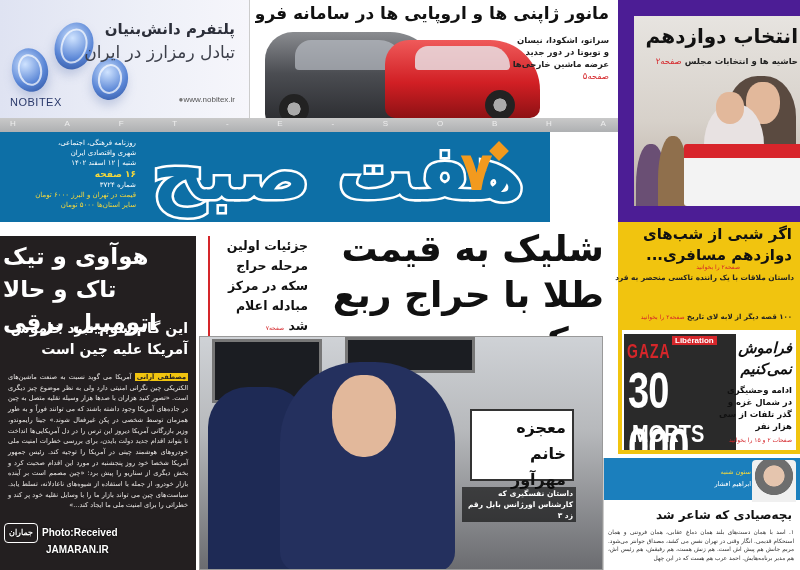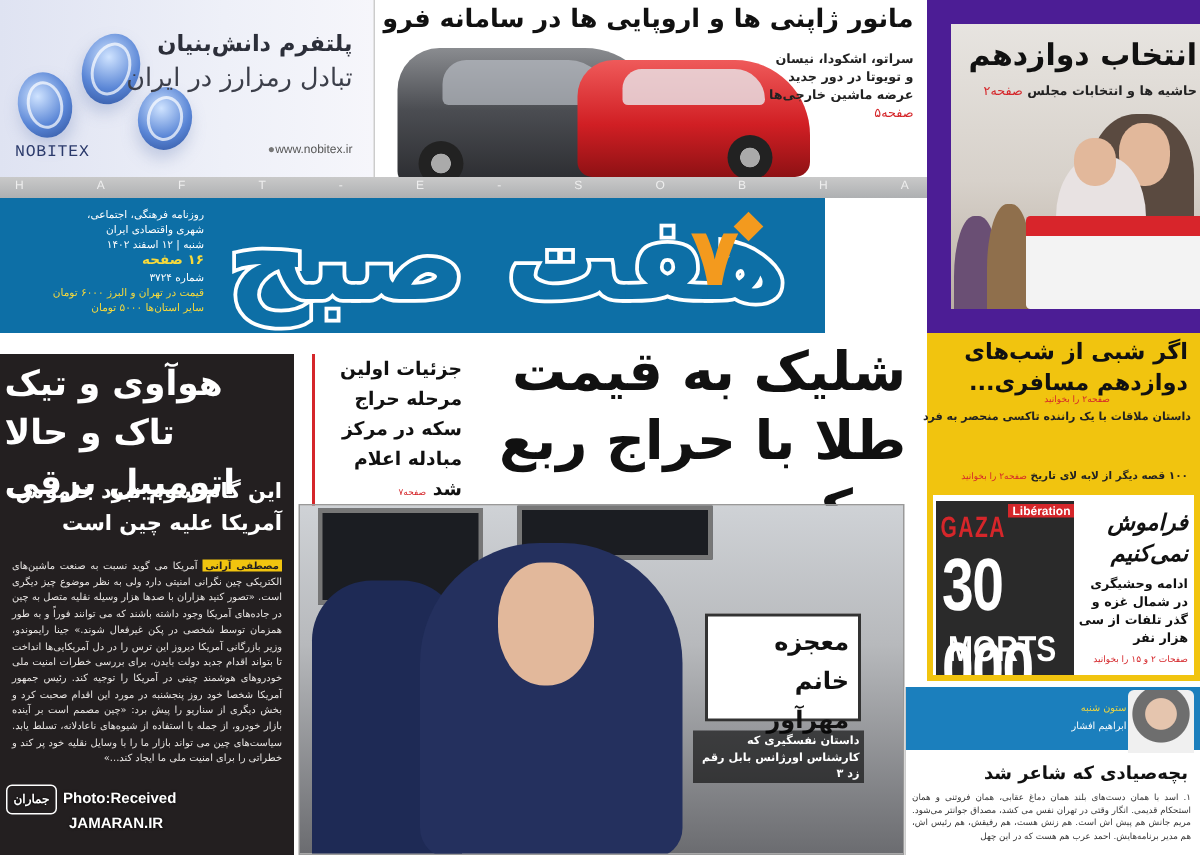--- a/index.html
+++ b/index.html
@@ -7,21 +7,21 @@
   body { position: relative; font-family: "DejaVu Sans", sans-serif; direction: rtl; }
 
   .abs { position: absolute; }
 
   
   #ad { left: 0; top: 0; width: 250px; height: 118px; background: linear-gradient(90deg,#dfe3f2 0%,#eef0f8 60%,#f6f6fb 100%); border-right: 1px solid #ccc; overflow: hidden; }
   #ad .line1 { position:absolute; right: 14px; top: 20px; font-size: 15px; color: #2c2f3a; font-weight: bold; direction: rtl; }
   #ad .line2 { position:absolute; right: 14px; top: 42px; font-size: 17px; color: #3c3f4a; direction: rtl; }
   #ad .url { position:absolute; right: 14px; top: 95px; font-size: 8px; color: #555; direction: ltr; font-family: "Liberation Sans", sans-serif; }
   #ad .url::before { content: "\25CF "; color:#777; }
-  #ad .brand { position:absolute; left: 10px; top: 96px; font-size: 11px; color: #2b3a6b; direction: ltr; font-family: Liberation Mono, monospace; letter-spacing: .5px; }
+  #ad .brand { position:absolute; left: 10px; top: 96px; font-size: 11px; color: #2b3a6b; direction: ltr; font-family: Liberation Sans, sans-serif; letter-spacing: .5px; }
   .coin { position:absolute; border-radius: 50%; background: radial-gradient(circle at 40% 35%, #cfe3ff 0%, #5a86d6 55%, #2c4f9a 100%); box-shadow: 0 6px 10px rgba(120,140,190,.35); }
   .coin::after{ content:""; position:absolute; inset:6px; border-radius:50%; border:2px solid rgba(255,255,255,.7); }
 
   
   #cars { left: 255px; top: 0; width: 362px; height: 125px; background: #fff; overflow: hidden; }
   #cars h2 { position:absolute; right: 8px; top: 3px; font-size: 17px; font-weight: bold; color:#111; white-space: nowrap; }
   #cars .sub { position:absolute; right: 8px; top: 34px; width: 100px; font-size: 8.5px; line-height: 12px; color:#222; font-weight: bold; }
   #cars .sub .ref { color:#d5262a; font-weight: normal; }
   .car-dark { position:absolute; left: 10px; top: 32px; width: 175px; height: 92px; background: linear-gradient(180deg,#8a8c90 0%,#4b4d52 45%,#2a2b2f 100%); border-radius: 28px 50px 10px 10px; }
   .car-dark::before { content:""; position:absolute; left: 30px; top: 8px; width: 110px; height: 30px; background: #b8bcc3; border-radius: 16px 26px 4px 4px; opacity:.7; }
@@ -79,21 +79,21 @@
 
   
   #teasers { left: 618px; top: 222px; width: 182px; height: 232px; background: #f1c40f; padding: 4px; }
   #teasers .t1 { position:absolute; right: 8px; top: 2px; width: 170px; font-size: 15px; line-height: 21px; font-weight: bold; color:#111; text-align:right; }
   #teasers .ref { color:#d5262a; font-size: 6px; font-weight:normal; }
   #teasers .t1ref { position:absolute; right: 60px; top: 41px; font-size: 6px; color:#d5262a; }
   #teasers .t1sub { position:absolute; right: 6px; top: 51px; font-size: 7.4px; font-weight: bold; color:#222; white-space: nowrap; }
   #teasers .t2 { position:absolute; right: 8px; top: 67px; font-size: 16px; font-weight: bold; color:#111; white-space:nowrap; }
   #teasers .t2sub { position:absolute; right: 8px; top: 91px; font-size: 7px; font-weight: bold; color:#222; white-space:nowrap; }
   #teasers .box { position:absolute; left: 4px; top: 108px; width: 174px; height: 120px; background:#fff; }
-  #teasers .cover { position:absolute; left: 2px; top: 4px; width: 92px; height: 116px; background:#2a2a2a; overflow:hidden;padding-left:21px; }
+  #teasers .cover { position:absolute; left: 2px; top: 4px; width: 112px; height: 116px; background:#2a2a2a; overflow:hidden;padding-left:21px; }
   #teasers .cover .gaza { position:absolute; left: 3px; top: 6px; font-family: "Liberation Sans", sans-serif; font-size: 14px; font-weight:bold; color:#d5262a; direction:ltr; letter-spacing:1px; transform: scaleY(1.4); transform-origin: top left; }
   #teasers .cover .lib { position:absolute; left: 48px; top: 2px; background:#d5262a; color:#fff; font-family: "Liberation Sans", sans-serif; font-size: 8px; font-weight:bold; direction:ltr; padding: 0 3px; }
   #teasers .cover .num { position:absolute; left: 4px; top: 30px; font-family: "Liberation Sans", sans-serif; font-size: 38px; color:#fff; font-weight:bold; direction:ltr; letter-spacing: -1px; transform: scaleY(1.3); transform-origin: top left; }
   #teasers .cover .morts { position:absolute; left: 8px; top: 86px; font-family: "Liberation Sans", sans-serif; font-size: 20px; color:#fff; font-weight:bold; direction:ltr; transform: scaleY(1.2); transform-origin: top left; }
   #teasers .gtitle { position:absolute; right: 4px; top: 8px; width: 76px; font-size: 15px; line-height: 21px; font-weight:bold; color:#111; text-align:right;font-style:italic; }
   #teasers .gsub { position:absolute; right: 4px; top: 54px; width: 76px; font-size: 8.5px; line-height: 12px; font-weight:bold; color:#111; text-align:right; }
   #teasers .gref { position:absolute; right: 4px; top: 106px; font-size: 6px; color:#d5262a; white-space:nowrap; }
 
   
   #column { left: 603px; top: 458px; width: 197px; height: 112px; background:#fff; border-left: 1px solid #ccc; }

